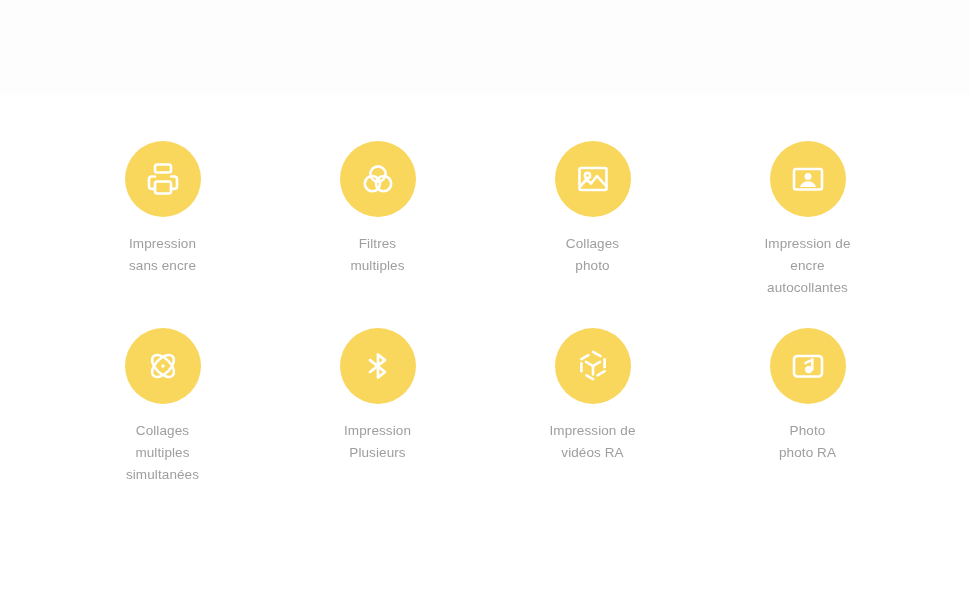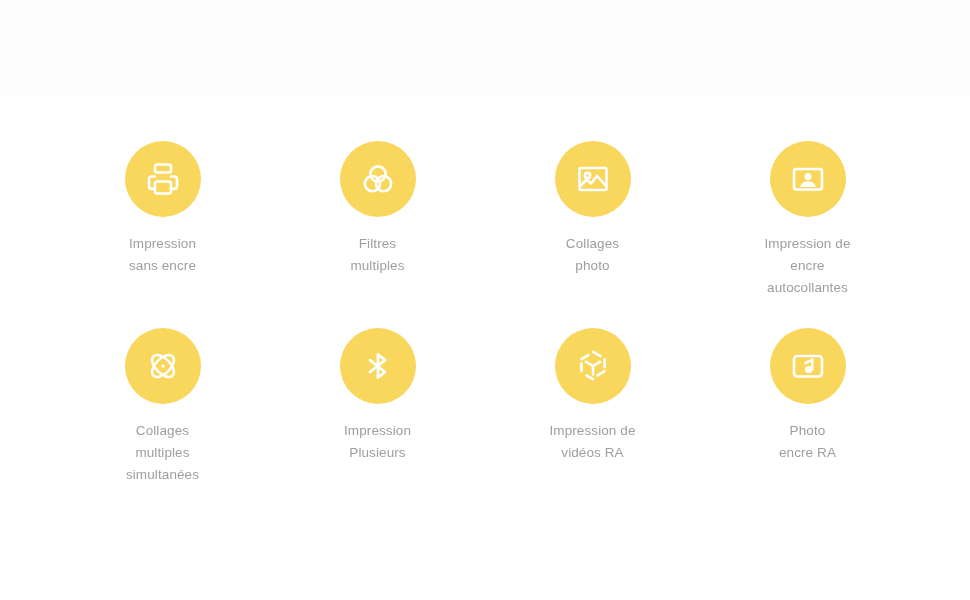--- a/index.html
+++ b/index.html
@@ -240,21 +240,21 @@
             </g>
             <g fill="none" stroke="#ffffff" stroke-width="2.5" stroke-linecap="round">
               <path d="M24.3 13.6 L24.3 23.4"></path>
               <path d="M24.3 13.6 C22.3 15.3 19.4 15.6 17.4 17.3"></path>
             </g>
             <circle cx="20.7" cy="23.6" r="3.7" fill="#ffffff"></circle>
           </svg>
         </div>
         <div class="feature-label">
           <div>Photo</div>
-          <div>encre RA</div>
+          <div>photo RA</div>
         </div>
       </div>
 
     </div>
 
   </div>
 </div>
 
 <div class="bottom-band"></div>
 

